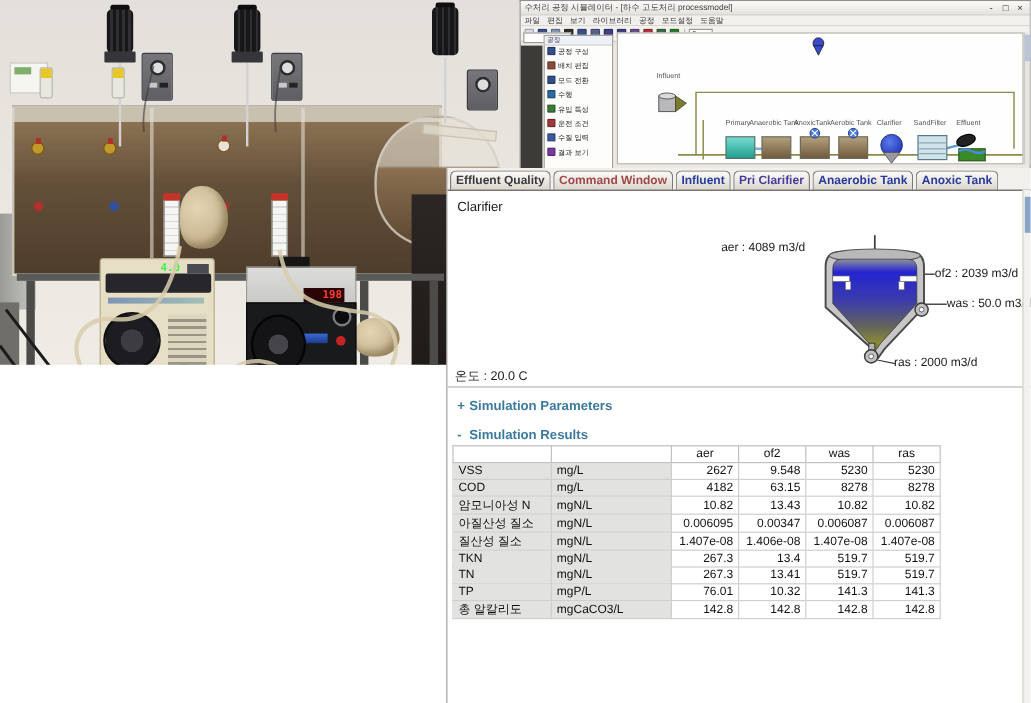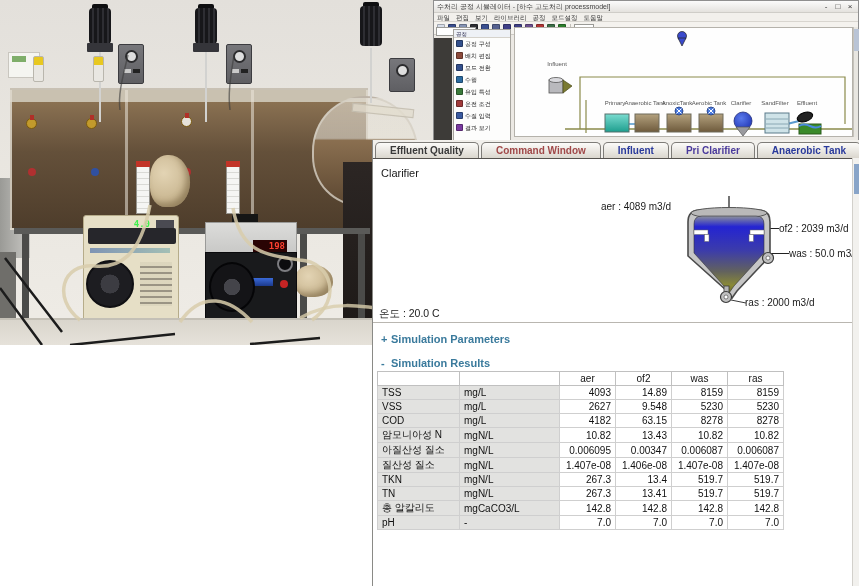--- a/index.html
+++ b/index.html
@@ -1,21 +1,21 @@
 <!DOCTYPE html>
 <html><head>
 <meta charset="utf-8">
 <style>
   html,body{margin:0;padding:0;background:#fff;}
   #stage{position:relative;width:859px;height:586px;overflow:hidden;background:#fff;
          font-family:"Liberation Sans",sans-serif;-webkit-font-smoothing:antialiased;}
   #stage *{box-sizing:border-box;}
 
   
-  .photo{position:absolute;left:0;top:0;width:452px;height:345px;z-index:1;overflow:hidden;
+  .photo{position:absolute;left:0;top:0;width:452px;height:304px;z-index:1;overflow:hidden;
          background:linear-gradient(#e3e0db,#eae7e1 55%,#efece6);}
   .ph{position:absolute;}
   .label-card{left:8px;top:52px;width:32px;height:26px;background:#f5f5f1;border:1px solid #c9c6bf;}
   .label-card .dot{position:absolute;left:3px;top:3px;width:14px;height:6px;background:#7fae6a;}
   .steel-left{left:0;top:178px;width:30px;height:80px;background:linear-gradient(90deg,#9a9a96,#c9c8c4);}
   .steel-left2{left:0;top:252px;width:16px;height:93px;background:#6f6e6a;}
   .tank-main{left:10px;top:88px;width:358px;height:142px;border:2px solid rgba(222,216,204,.85);
              background:linear-gradient(#c9c1b0 0 12px,#8a7152 12px,#64503a 45%,#4e3d2b);}
   .tank-div{top:90px;width:3px;height:138px;background:rgba(235,230,218,.55);}
   .valve-brass{width:11px;height:11px;border-radius:50%;background:#c29a2c;border:1px solid #7a5a10;}
@@ -98,21 +98,21 @@
   .canvas-vscroll .thumb{position:absolute;left:0;top:2px;width:5px;height:22px;background:#b9c4d6;}
   .flow-label{position:absolute;width:46px;text-align:center;font-size:6px;color:#555;white-space:nowrap;}
   .fl-influent{left:100px;top:60px;} 
   .fl-0{left:158px;top:99px;} .fl-1{left:188px;top:99px;} .fl-2{left:220px;top:99px;}
   .fl-3{left:252px;top:99px;} .fl-4{left:284px;top:99px;} .fl-5{left:318px;top:99px;} .fl-6{left:350px;top:99px;}
 
   
   .results-panel{position:absolute;left:372px;top:140px;width:487px;height:446px;background:#fff;z-index:20;
                  border-left:1px solid #8a8a86;}
   #tab-bar{position:absolute;left:0;top:0;width:100%;height:18px;background:#f2f0ec;white-space:nowrap;padding-left:1px;}
-  .tab{display:inline-block;height:17px;margin:1px 1px 0 1px;padding:0 14px;border:1px solid #7e7c78;border-bottom:none;
+  .tab{display:inline-block;height:17px;margin:1px 1px 0 1px;padding:0 4px;border:1px solid #7e7c78;border-bottom:none;
        border-radius:5px 5px 0 0;background:linear-gradient(#fcfbf9,#d8d4cb);font-size:10px;font-weight:bold;line-height:16px;}
   .panel-body{position:absolute;left:0;top:18px;width:100%;height:428px;background:#fff;border-top:1px solid #55524e;}
   .clarifier-title{position:absolute;left:8px;top:8px;font-size:11px;color:#1a1a1a;}
   .stream-label{position:absolute;font-size:10px;color:#1a1a1a;white-space:nowrap;}
   .lab-aer{left:160px;top:42px;width:138px;text-align:right;}
   .lab-of2{left:406px;top:64px;}
   .lab-was{left:416px;top:89px;}
   .lab-ras{left:372px;top:138px;}
   .leader{position:absolute;height:0;border-top:1.5px solid #222;}
   .ld-of2{left:396px;top:69px;width:10px;}
@@ -401,28 +401,20 @@
               <th></th>
               <th></th>
               <th>aer</th>
               <th>of2</th>
               <th>was</th>
               <th>ras</th>
             </tr>
           </thead>
         <tbody id="rt-body">
             <tr>
-              <td class="cell-name">TSS</td>
-              <td class="cell-unit">mg/L</td>
-              <td class="cell-val">4093</td>
-              <td class="cell-val">14.89</td>
-              <td class="cell-val">8159</td>
-              <td class="cell-val">8159</td>
-            </tr>
-            <tr>
               <td class="cell-name">VSS</td>
               <td class="cell-unit">mg/L</td>
               <td class="cell-val">2627</td>
               <td class="cell-val">9.548</td>
               <td class="cell-val">5230</td>
               <td class="cell-val">5230</td>
             </tr>
             <tr>
               <td class="cell-name">COD</td>
               <td class="cell-unit">mg/L</td>
@@ -465,35 +457,35 @@
             </tr>
             <tr>
               <td class="cell-name">TN</td>
               <td class="cell-unit">mgN/L</td>
               <td class="cell-val">267.3</td>
               <td class="cell-val">13.41</td>
               <td class="cell-val">519.7</td>
               <td class="cell-val">519.7</td>
             </tr>
             <tr>
+              <td class="cell-name">TP</td>
+              <td class="cell-unit">mgP/L</td>
+              <td class="cell-val">76.01</td>
+              <td class="cell-val">10.32</td>
+              <td class="cell-val">141.3</td>
+              <td class="cell-val">141.3</td>
+            </tr>
+            <tr>
               <td class="cell-name">총 알칼리도</td>
               <td class="cell-unit">mgCaCO3/L</td>
               <td class="cell-val">142.8</td>
               <td class="cell-val">142.8</td>
               <td class="cell-val">142.8</td>
               <td class="cell-val">142.8</td>
             </tr>
-            <tr>
-              <td class="cell-name">pH</td>
-              <td class="cell-unit">-</td>
-              <td class="cell-val">7.0</td>
-              <td class="cell-val">7.0</td>
-              <td class="cell-val">7.0</td>
-              <td class="cell-val">7.0</td>
-            </tr>
           </tbody>
       </table>
     </div>
     <div class="panel-vscroll">
         <span class="thumb"></span>
       </div>
   </div>
 
 </div>
 

